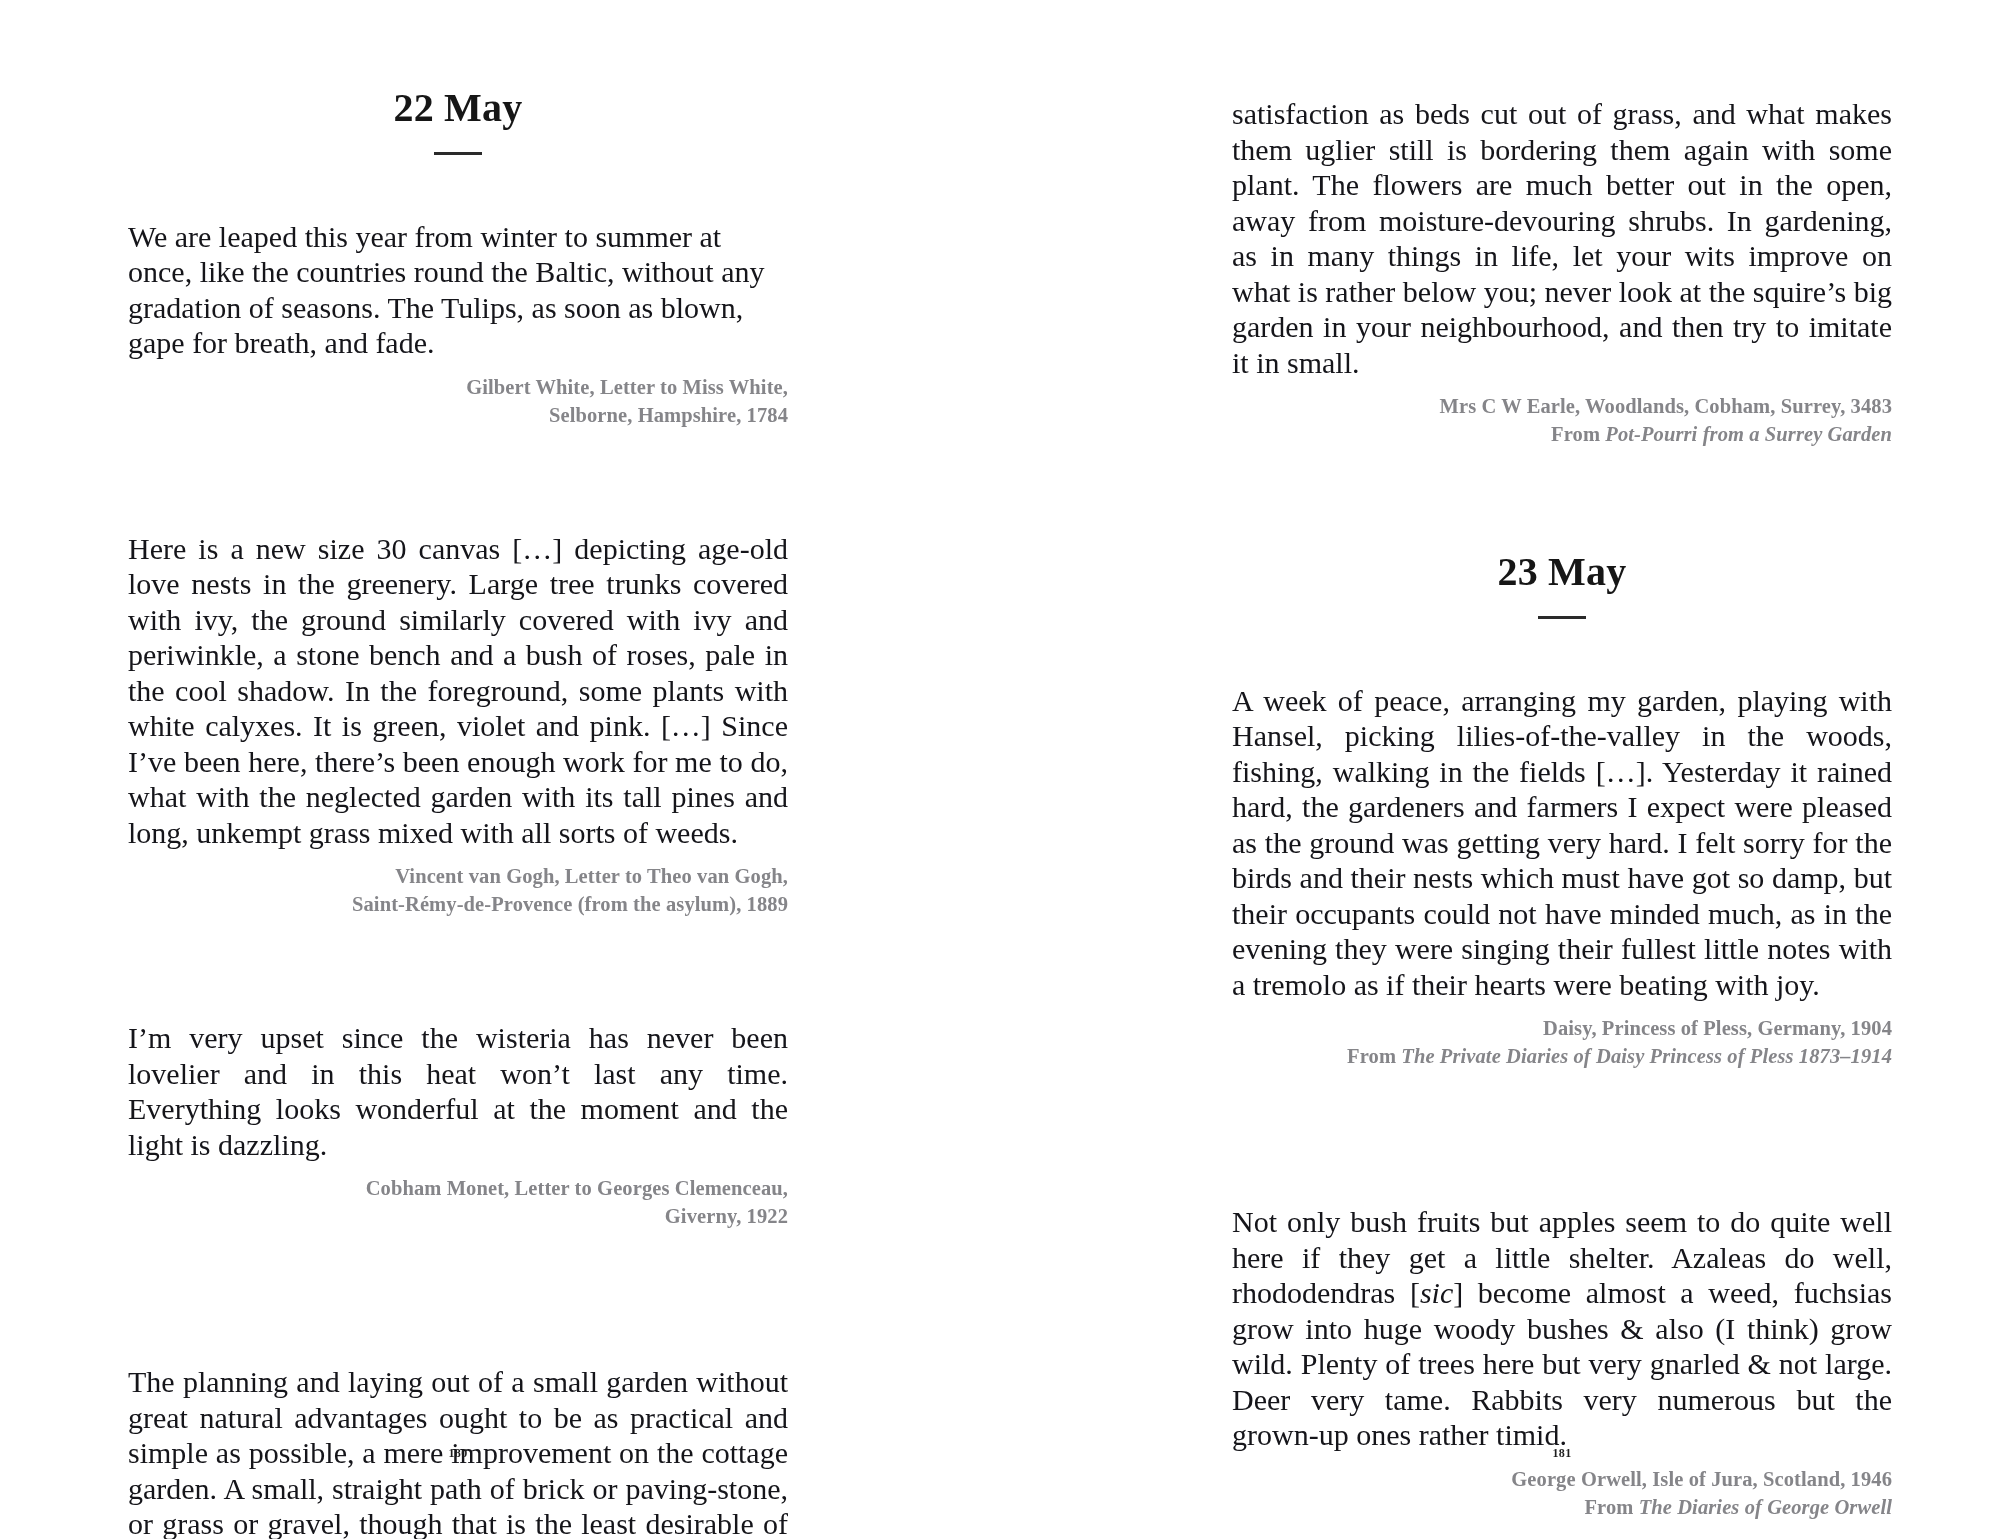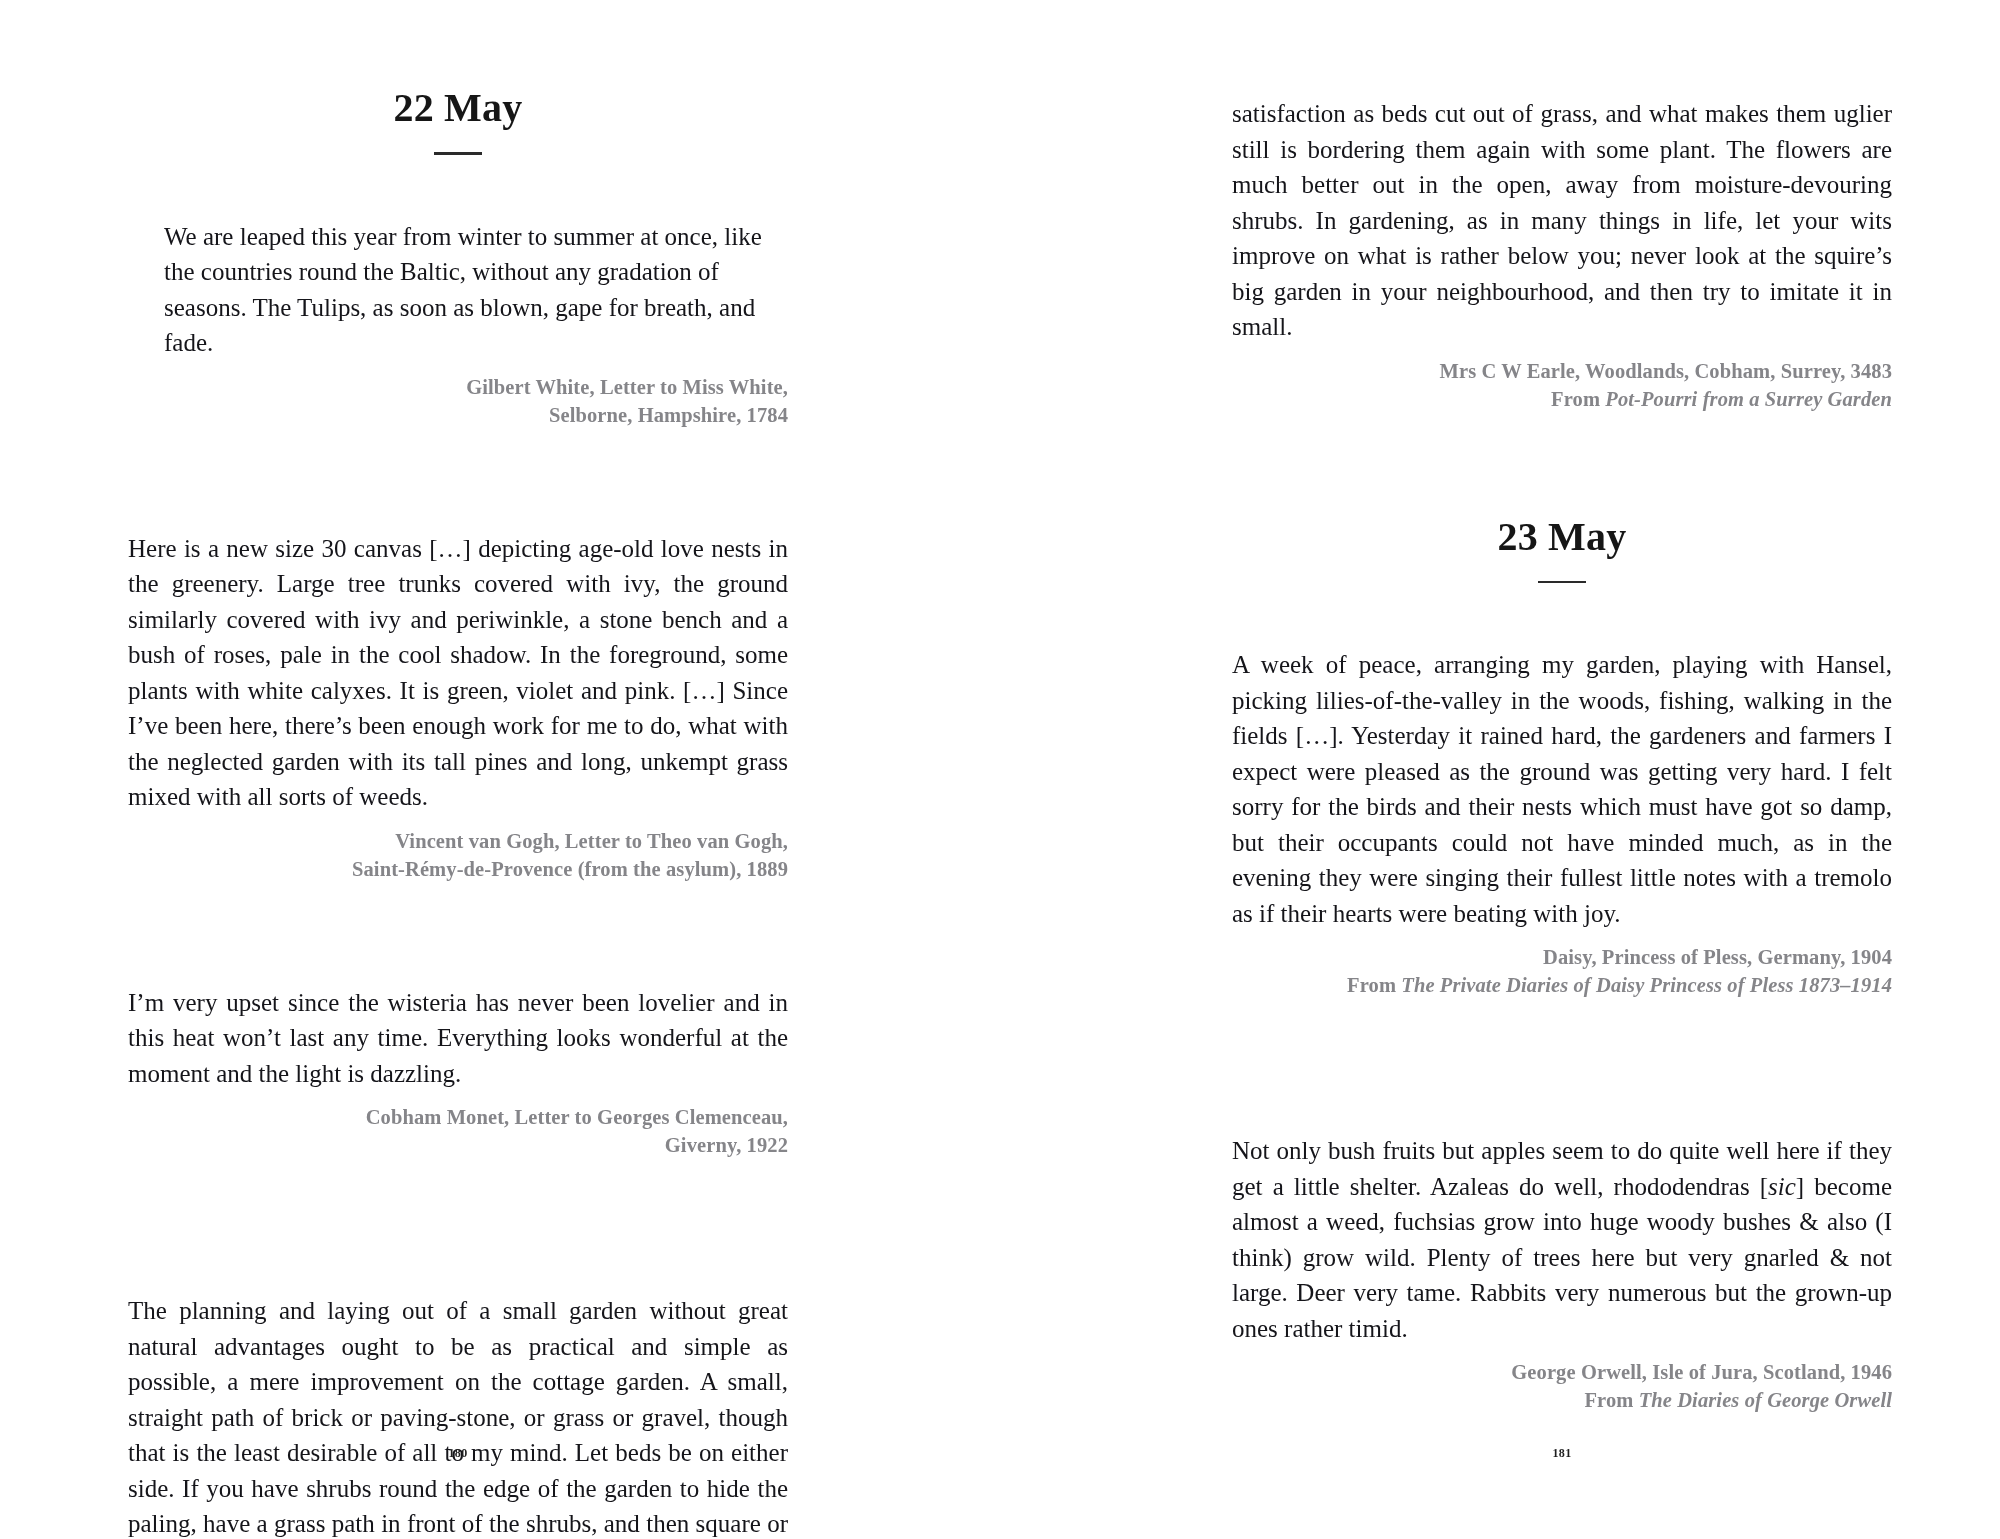--- a/index.html
+++ b/index.html
@@ -56,31 +56,30 @@
     height: 2.5px;
     background: #2a2a2a;
     margin: 22px auto 0 auto;
   }
 
   
   .quote {
     margin-bottom: 56px;
   }
   .quote-text {
-    font-size: 25px;
+    font-size: 30px;
     line-height: 35.5px;
     text-align: justify;
     text-justify: inter-word;
     color: #15151a;
     hyphens: none;
     margin: 0;
   }
   .quote-text.ragged {
     text-align: left;
-    margin-left: 36px;
   }
 
   
   .attribution {
     margin-top: 12px;
     text-align: right;
     font-weight: bold;
     font-size: 20.5px;
     line-height: 28px;
     color: #858589;

